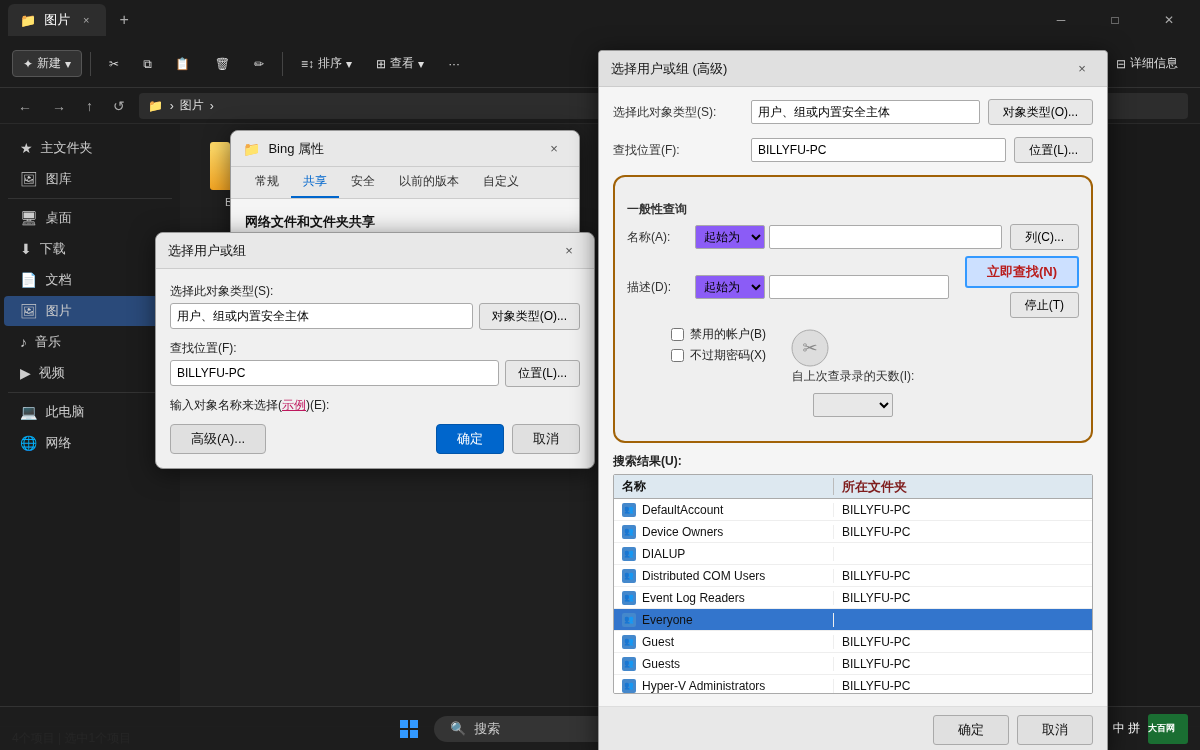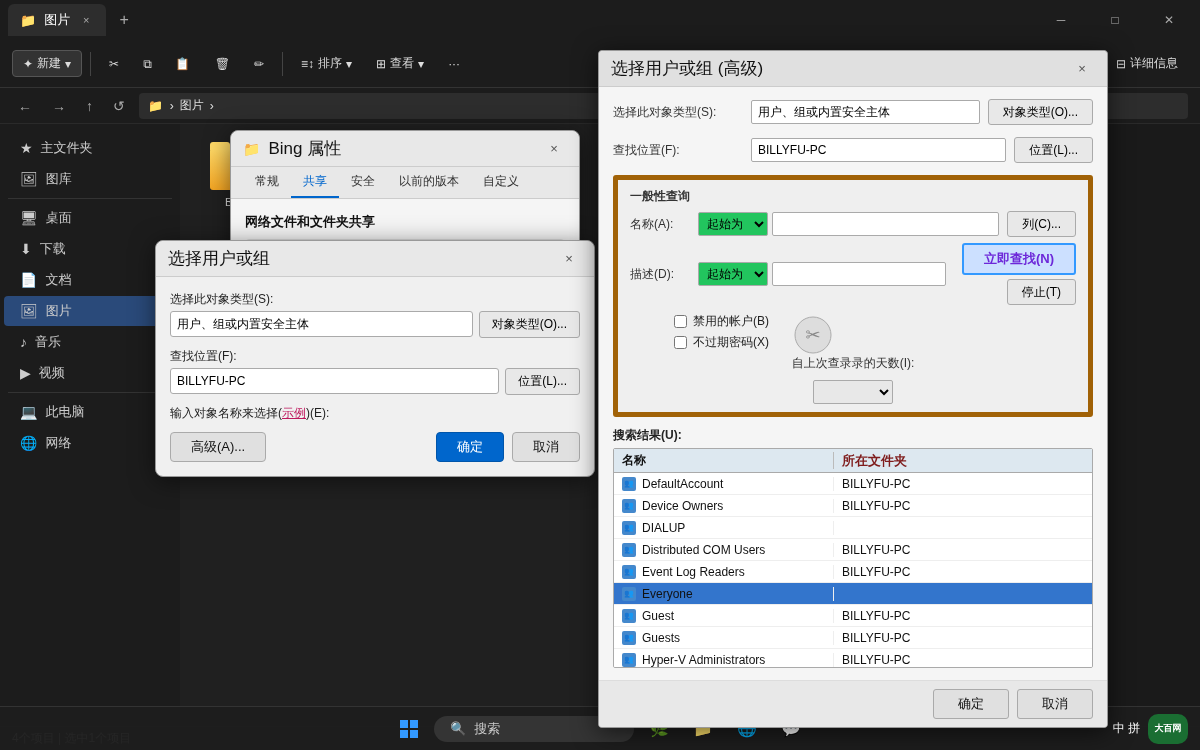--- a/index.html
+++ b/index.html
@@ -266,21 +266,21 @@
     }
     .dlg-title-bar {
       height: 36px;
       background: #e8e8e8;
       display: flex; align-items: center;
       padding: 0 12px;
       border-bottom: 1px solid #ccc;
       border-radius: 8px 8px 0 0;
     }
     .dlg-title-icon { font-size: 14px; margin-right: 8px; }
-    .dlg-title-text { font-size: 17px; color: #111; flex: 1; }
+    .dlg-title-text { font-size: 13px; color: #111; flex: 1; }
     .dlg-close-btn {
       width: 26px; height: 26px;
       display: flex; align-items: center; justify-content: center;
       border-radius: 50%;
       cursor: pointer;
       font-size: 13px;
       color: #555;
     }
     .dlg-tabs {
       display: flex;
@@ -344,21 +344,21 @@
       cursor: pointer;
       border: 1px solid #aaa;
       background: #e0e0e0;
       color: #111;
     }
     .dlg-btn.primary { background: #0066cc; color: #fff; border-color: #0055aa; }
 
     
     .dlg-select-user {
       position: absolute;
-      top: 240px; left: 155px;
+      top: 232px; left: 155px;
       width: 440px;
       background: #f0f0f0;
       border: 1px solid #999;
       border-radius: 8px;
       box-shadow: 0 4px 24px rgba(0,0,0,0.5);
       z-index: 20;
       overflow: hidden;
     }
     .form-row {
       margin-bottom: 10px;
@@ -443,21 +443,21 @@
       background: #fff;
     }
     .adv-input-group {
       display: flex; align-items: center; gap: 4px; flex: 1;
     }
     .adv-select-sm {
       height: 24px;
       border: 1px solid #aaa;
       border-radius: 2px;
       font-size: 12px;
-      background: #22c55e;
+      background: #8b5cf6;
       padding: 0 4px;
       min-width: 70px;
     }
     .adv-btn {
       padding: 3px 14px;
       font-size: 12px;
       border: 1px solid #aaa;
       border-radius: 3px;
       background: #e8e8e8;
       cursor: pointer;
@@ -481,21 +481,21 @@
       height: 24px;
       border: 1px solid #aaa;
       border-radius: 2px;
       padding: 0 6px;
       font-size: 12px;
       background: #e8e8e8;
     }
     .adv-search-btn {
       background: #cce0ff;
       border: 2px solid #3399ff;
-      color: #6d28d9;
+      color: #b91c1c;
       font-size: 13px;
       font-weight: bold;
       padding: 6px 20px;
       border-radius: 3px;
       cursor: pointer;
       white-space: nowrap;
       height: 32px;
       display: flex; align-items: center; justify-content: center;
     }
 
@@ -768,21 +768,21 @@
     <span>📁</span>
   </div>
   <div class="taskbar-item">
     <span>🌐</span>
   </div>
   <div class="taskbar-item">
     <span>💬</span>
   </div>
   <div class="taskbar-clock">
     <span>中 拼</span>
-    <div style="width:40px;height:30px;background:#1a6e32;border-radius:10px;display:flex;align-items:center;justify-content:center;">
+    <div style="width:40px;height:30px;background:#1a6e32;border-radius:3px;display:flex;align-items:center;justify-content:flex-start;">
       <span style="color:#fff;font-size:9px;font-weight:bold;">大百网</span>
     </div>
   </div>
 </div>
 
 <div class="dlg-bing">
   <div class="dlg-title-bar">
     <span class="dlg-title-icon">📁</span>
     <span class="dlg-title-text">Bing 属性</span>
     <div class="dlg-close-btn">×</div>
@@ -871,21 +871,21 @@
     <div class="adv-section">
       <div class="adv-row">
         <span class="adv-label" style="width:130px;">查找位置(F):</span>
         <div class="adv-input" style="flex:1;display:flex;align-items:center;">
           <span>BILLYFU-PC</span>
         </div>
         <button class="adv-btn">位置(L)...</button>
       </div>
     </div>
 
-    <div style="border:5px solid #a16207;border-radius:3px;padding:8px 12px;margin-bottom:10px;background:#efefef;">
+    <div style="border:2px solid #a16207;border-radius:12px;padding:24px 12px;margin-bottom:10px;background:#efefef;">
       <div class="adv-section-label">一般性查询</div>
 
       <div class="adv-row">
         <span class="adv-label">名称(A):</span>
         <div class="adv-input-group">
           <select class="adv-select-sm">
             <option>起始为</option>
           </select>
           <input type="text" class="adv-input" style="flex: 1 1 0%;">
         </div>

